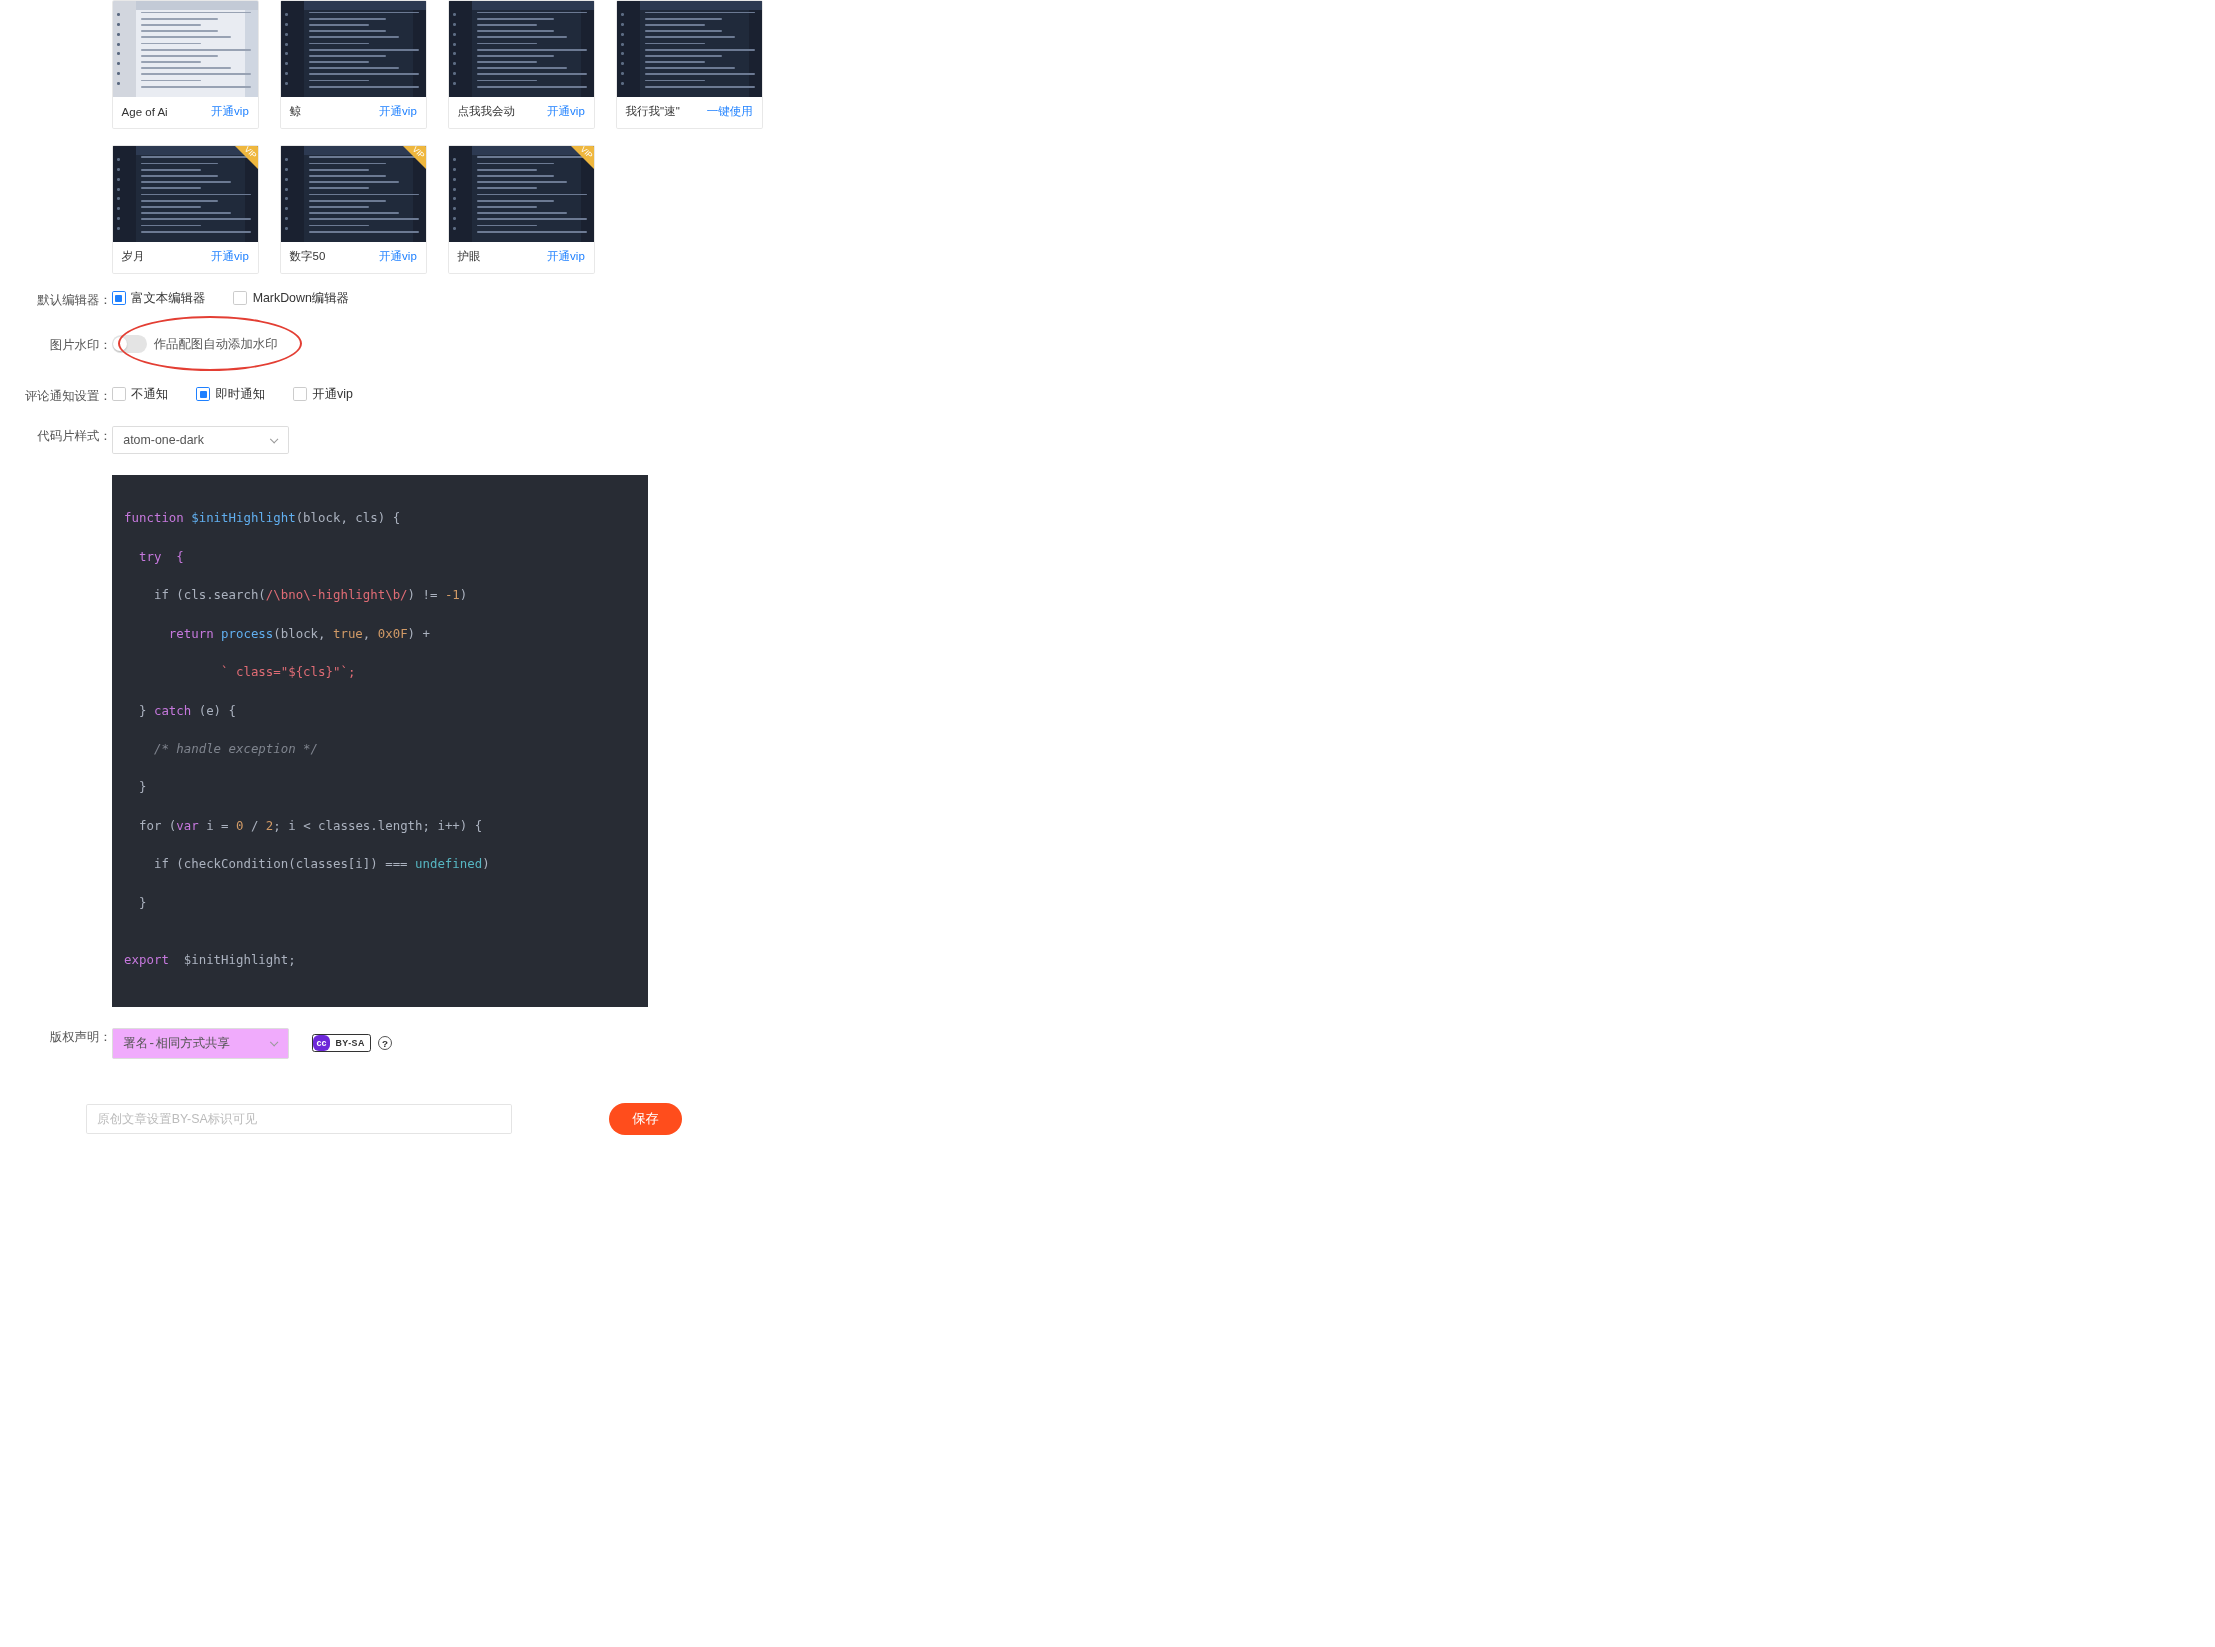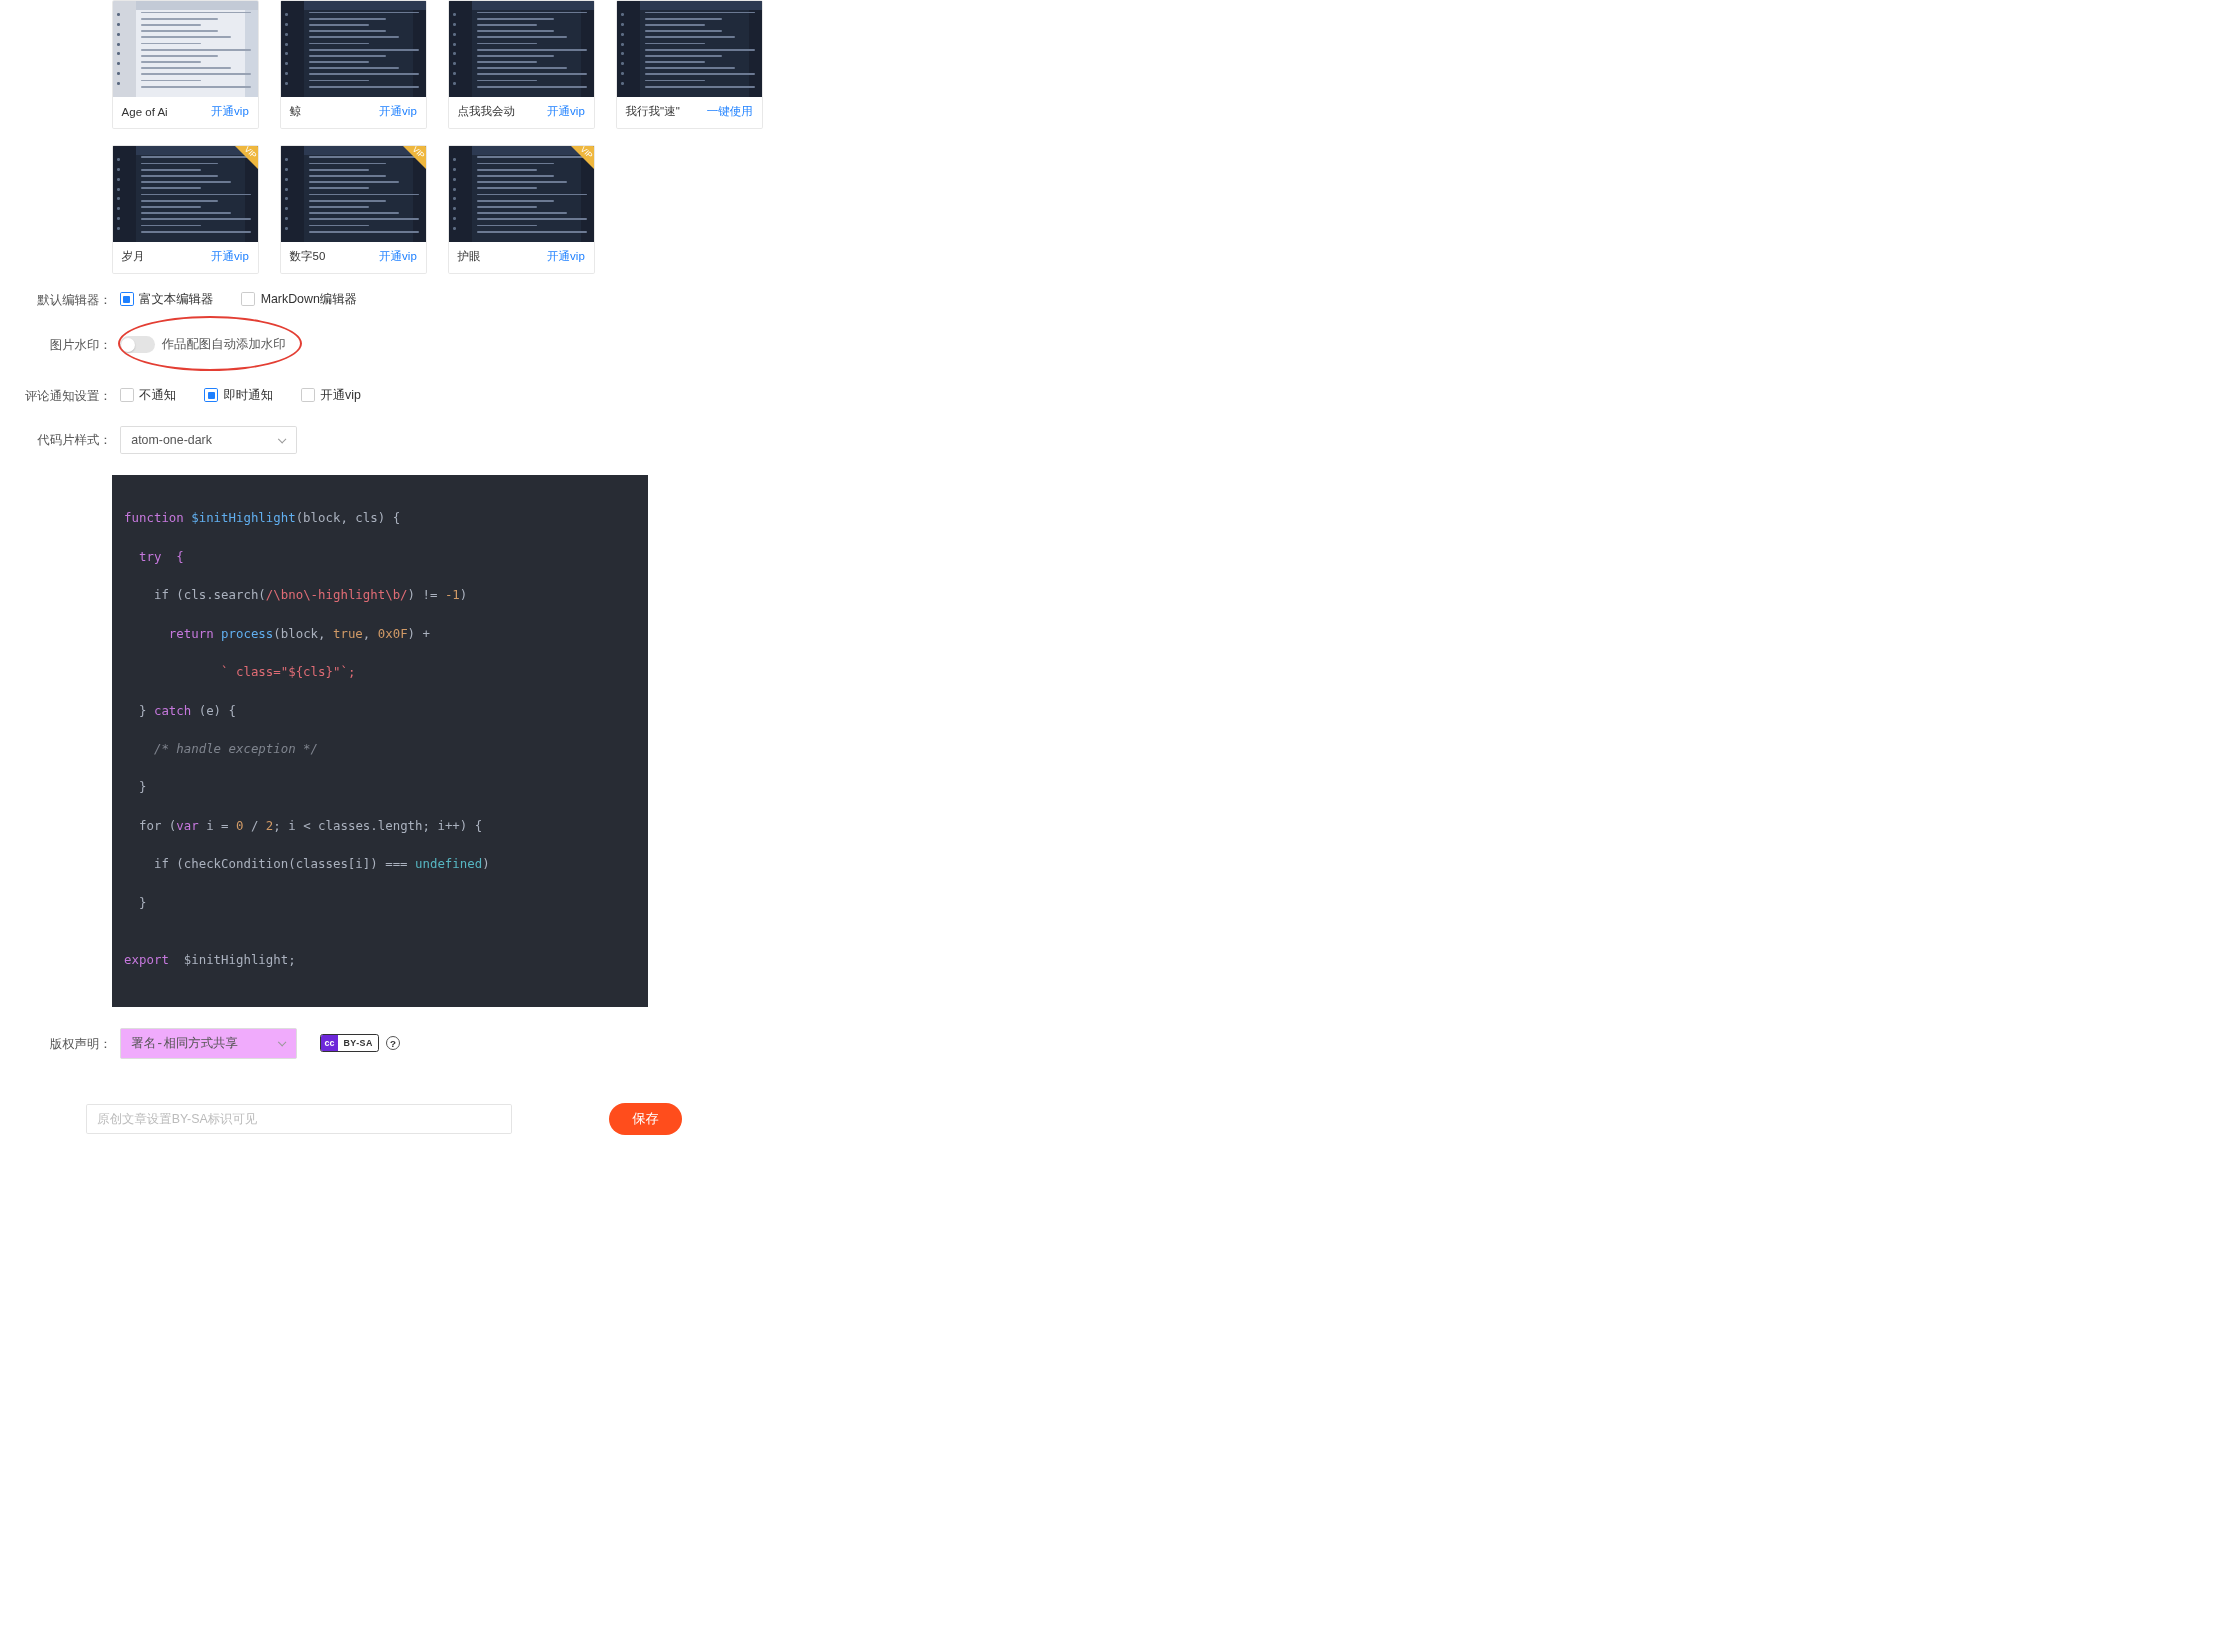--- a/index.html
+++ b/index.html
@@ -8,23 +8,22 @@
     font-size: 12.4px;
     color: #333;
     background: #fff;
     width: 1135px;
     padding-left: 17.7px;
     padding-bottom: 17.7px;
   }
 
   .row {
     display: flex;
-    align-items: center;
+    align-items: flex-start;
     margin-bottom: 21px;
-    gap: 8px;
   }
   .label-col {
     width: 94px;
     text-align: right;
     color: #555;
     font-size: 12.4px;
     padding-top: 1.8px;
   }
   .control-col {
     flex: 1;
@@ -222,21 +221,21 @@
     border: 0.9px solid #333;
     border-radius: 2.7px;
     height: 17.7px;
     overflow: hidden;
     font-size: 8.9px;
     font-weight: bold;
   }
   .cc-badge .cc-l {
     background: #6d28d9; color: #fff;
     width: 17.7px; height: 100%;
-    display: flex; align-items: center; justify-content: center;
+    display: flex; align-items: center; justify-content: center; border-radius: 6px;
   }
   .cc-badge .cc-r {
     padding: 0 5.3px;
     color: #333;
     background: #fff;
     letter-spacing: 0.4px;
   }
   .help-ico {
     width: 14px; height: 14px;
     border: 1.3px solid #555;

